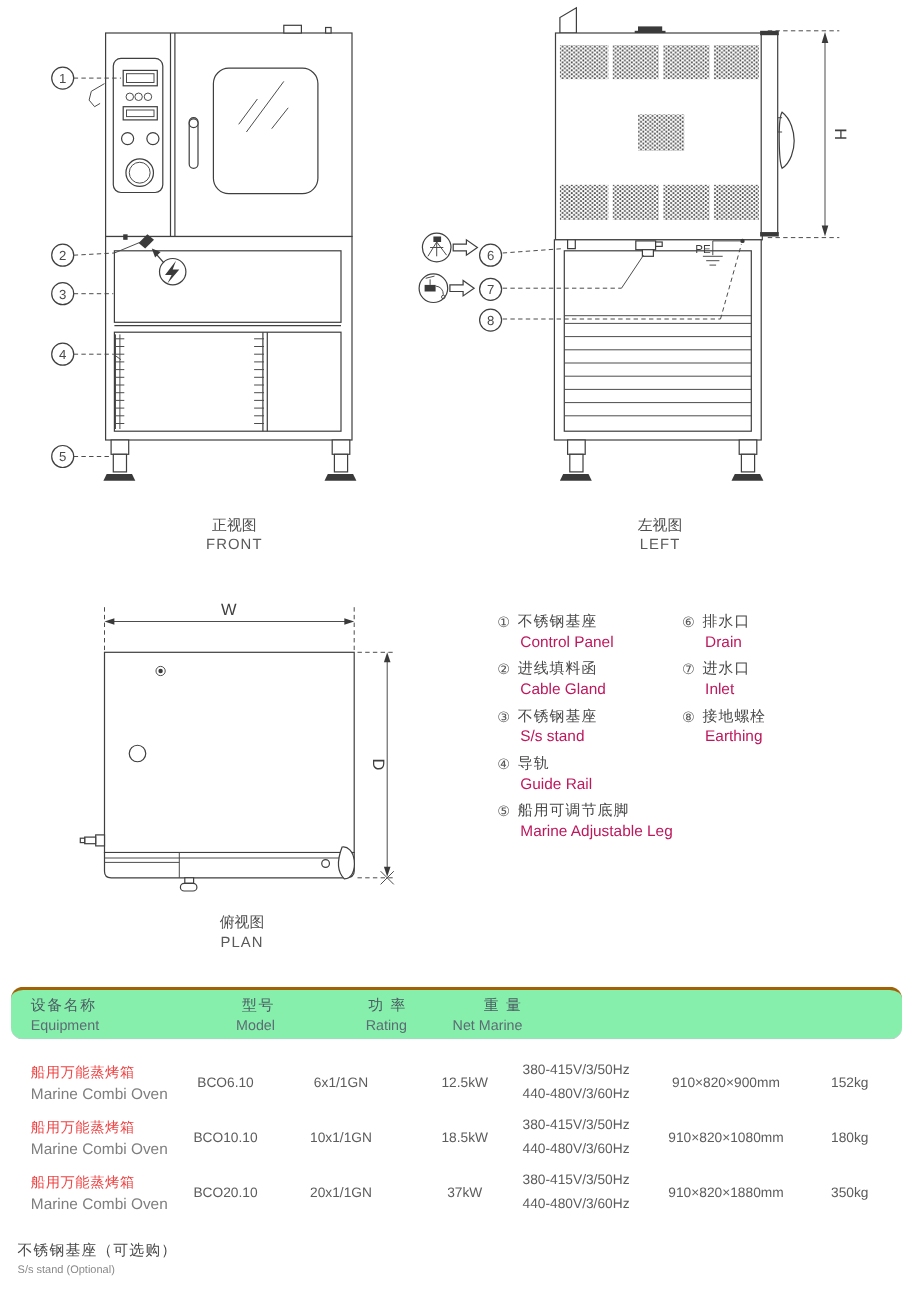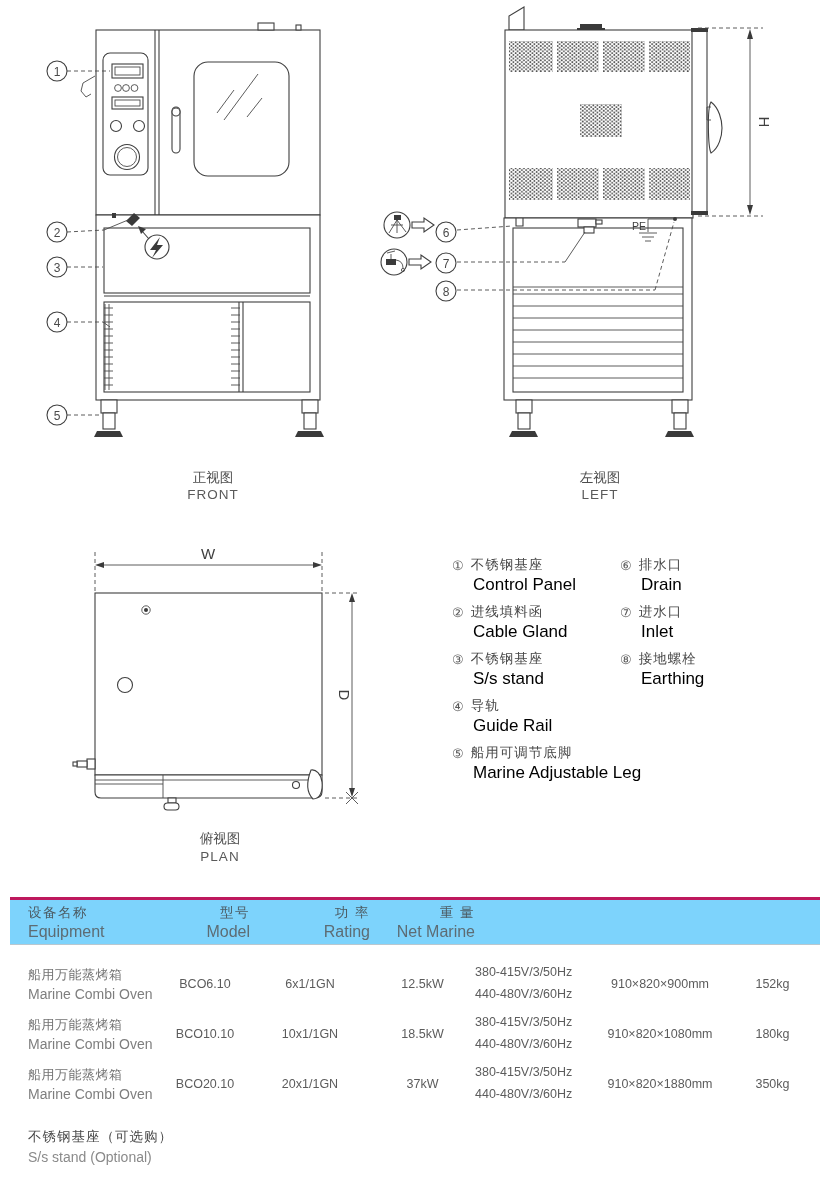--- a/index.html
+++ b/index.html
@@ -15,40 +15,40 @@
   .callout-num{font-size:12px;}
   .dim-label{font-size:15px;fill:#3f3f3f;}
   .view-label-zh{font-size:13.5px;fill:#4d4d4d;}
   .view-label-en{font-size:13.5px;fill:#5a5a5a;letter-spacing:1px;}
   .pe-label{font-size:10.5px;fill:#3f3f3f;}
 
   .legend-col{position:absolute;}
   .lg-item{margin-bottom:8px;}
   .lg-line1{display:flex;align-items:center;gap:7px;font-size:13.5px;color:#474747;letter-spacing:1px;}
   .lg-num{font-size:13px;color:#5a5a5a;letter-spacing:0;}
-  .lg-en{font-size:17px;color:#000000;padding-left:21px;margin-top:1px;letter-spacing:0;}
+  .lg-en{font-size:14px;color:#be185d;padding-left:21px;margin-top:1px;letter-spacing:0;}
 
   .spec-table{position:absolute;left:10px;top:897px;width:810px;}
   .grid{display:grid;grid-template-columns:150px 90px 120px 105px 120px 130px 95px;}
-  .thead{background:#7dd3fc;border-top:3px solid #be185d;border-bottom:1px solid #b9c7cf;
-         height:44px;align-items:center;}
+  .thead{background:#86efac;border-top:3px solid #a16207;border-bottom:1px solid #b9c7cf;
+         height:44px;align-items:center;border-radius:11px;}
   .th{text-align:right;}
   .th.first{text-align:left;padding-left:18px;}
   .th-zh{font-size:13.5px;color:#4c5b63;letter-spacing:1.5px;}
-  .th-en{font-size:16px;color:#5d6c74;margin-top:1px;}
+  .th-en{font-size:13px;color:#5d6c74;margin-top:1px;}
   .tbody{margin-top:14px;}
   .tr{height:50px;align-items:center;}
   .td{text-align:center;font-size:12.5px;color:#5c5c5c;}
   .td.first{text-align:left;padding-left:18px;}
-  .name-zh{font-size:13px;color:#737373;letter-spacing:0.5px;}
+  .name-zh{font-size:13px;color:#ef4444;letter-spacing:0.5px;}
   .name-en{font-size:14px;color:#7e7e7e;margin-top:2px;}
   .td.voltage{text-align:left;line-height:1.75;}
-  .footnote{position:absolute;left:28px;top:1128px;}
+  .footnote{position:absolute;left:16px;top:1128px;}
   .fn-zh{font-size:13.5px;color:#474747;letter-spacing:1px;}
-  .fn-en{font-size:14px;color:#8a8a8a;margin-top:3px;}
+  .fn-en{font-size:10px;color:#8a8a8a;margin-top:3px;}
 </style>
 </head>
 <body>
 
 <div class="page">
 
   <svg width="830" height="540" viewBox="0 0 830 540" style="top:0;">
     <defs>
       <pattern id="ventp" patternUnits="userSpaceOnUse" width="4.2" height="3.6">
         <circle cx="1.1" cy="1" r="0.95" fill="#4d4d4d"></circle>

